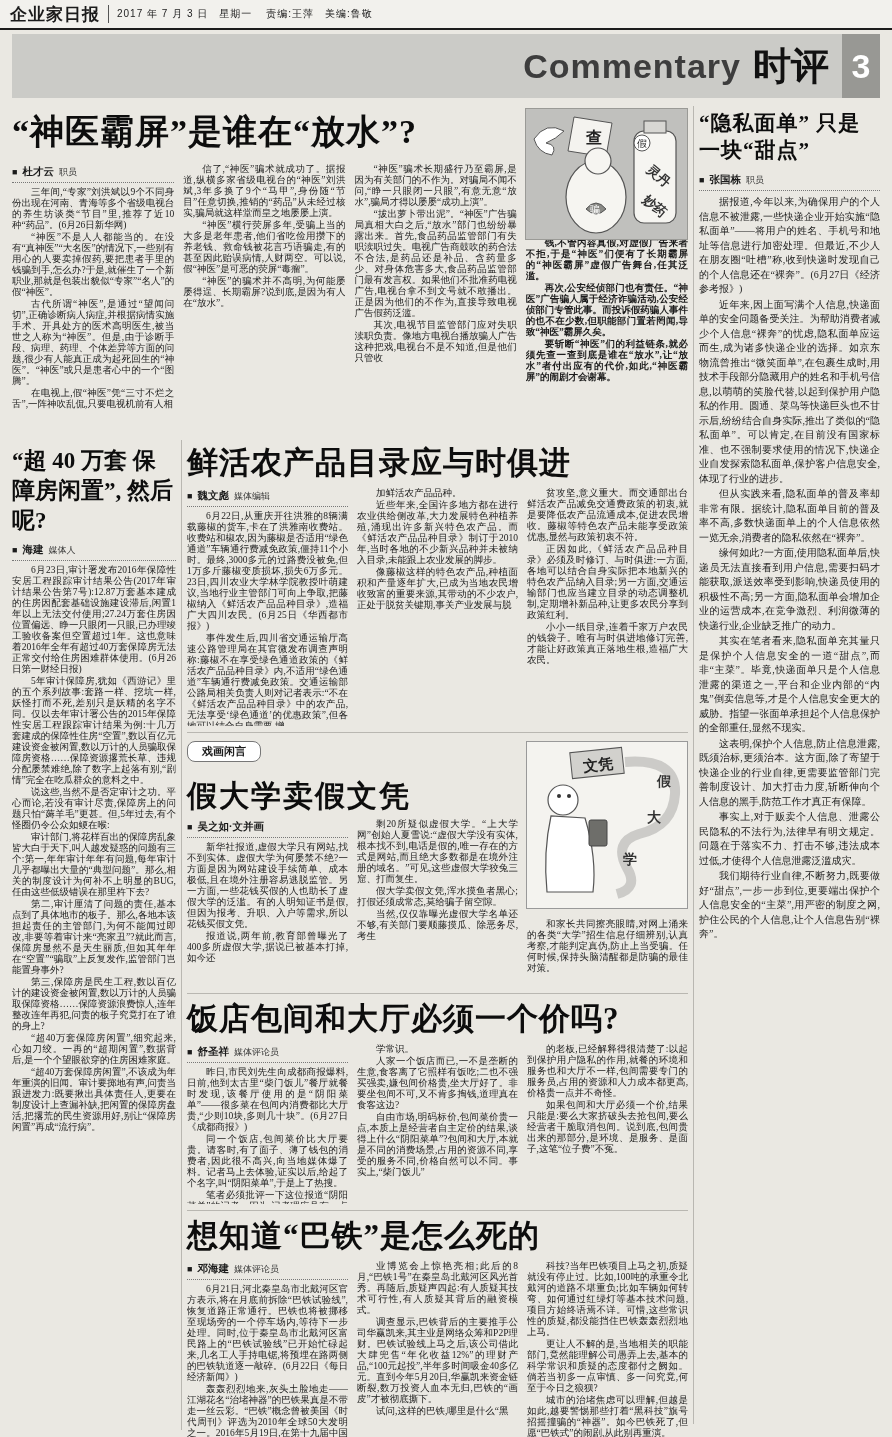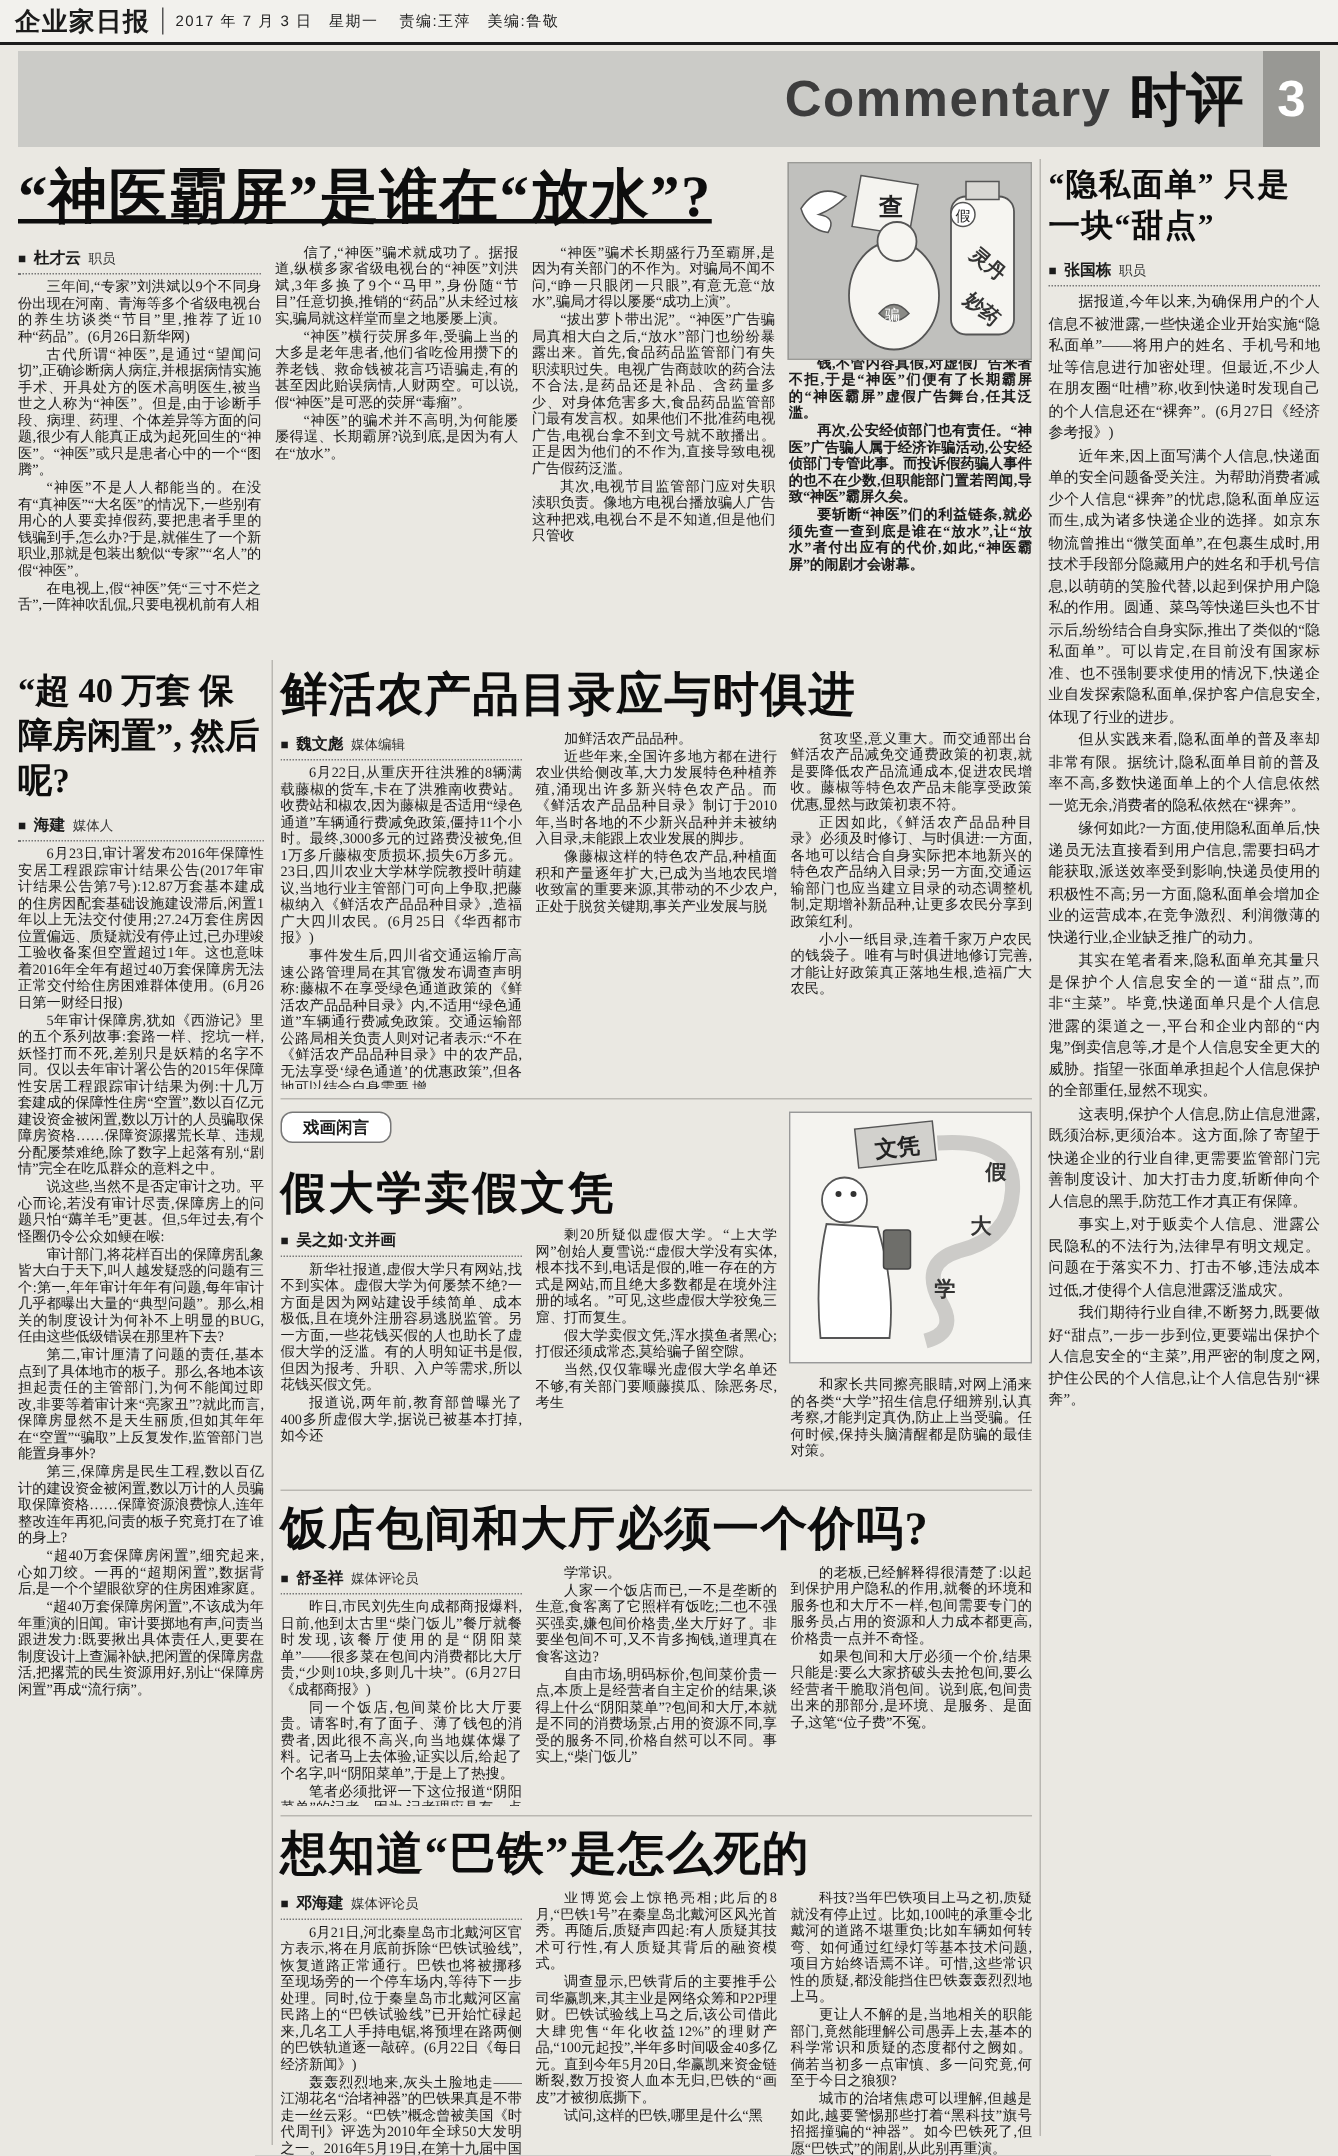--- a/index.html
+++ b/index.html
@@ -31,21 +31,21 @@
             display:flex; align-items:center; gap:5px; }
   .byline .sq { font-size:9px; }
   .byline .au { font-weight:bold; font-size:10.5px; }
   .byline .role { font-size:9px; color:#333; }
   .para { font-family:"Liberation Serif","DejaVu Serif",serif; font-size:9.5px; line-height:11px;
           text-align:justify; text-indent:2em; margin-bottom:1px; }
   .cols { display:flex; gap:9px; }
   .col { flex:1; min-width:0; overflow:hidden; }
   
   .art1 { position:relative; height:332px; }
-  .art1 h1 { font-size:39px; line-height:48px; letter-spacing:1px; width:505px; margin:2px 0 8px;text-decoration:underline; }
+  .art1 h1 { font-size:34px; line-height:48px; letter-spacing:1px; width:505px; margin:2px 0 8px; }
   .a1-cartoon { position:absolute; top:0; right:0; width:163px; height:132px; background:#c2c2bf;
                 border:1px solid #9a9a96; }
   .a1-body { display:flex; gap:9px; height:262px; overflow:hidden; }
   .a1-body .col4 { padding-top:74px;font-weight:bold; }
   
   .row2 { display:flex; height:990px; }
   .left-col { width:164px; overflow:hidden; }
   .left-col h2 { font-size:23px; line-height:30px; margin:6px 0 6px; }
   .mid-stack { flex:1; min-width:0; }
   .mid-stack h2.big { font-size:31px; line-height:38px; margin:4px 0 6px; letter-spacing:1px; }
@@ -111,22 +111,22 @@
         </div>
         <div class="a1-body">
           <div class="col">
             <div class="byline">
               <span class="sq">■</span>
               <span class="au">杜才云</span>
               <span class="role">职员</span>
             </div>
             <div>
                 <p class="para">三年间,“专家”刘洪斌以9个不同身份出现在河南、青海等多个省级电视台的养生坊谈类“节目”里,推荐了近10种“药品”。(6月26日新华网)</p>
+                <p class="para">“神医”不是人人都能当的。在没有“真神医”“大名医”的情况下,一些别有用心的人要卖掉假药,要把患者手里的钱骗到手,怎么办?于是,就催生了一个新职业,那就是包装出貌似“专家”“名人”的假“神医”。</p>
                 <p class="para">古代所谓“神医”,是通过“望闻问切”,正确诊断病人病症,并根据病情实施手术、开具处方的医术高明医生,被当世之人称为“神医”。但是,由于诊断手段、病理、药理、个体差异等方面的问题,很少有人能真正成为起死回生的“神医”。“神医”或只是患者心中的一个“图腾”。</p>
-                <p class="para">“神医”不是人人都能当的。在没有“真神医”“大名医”的情况下,一些别有用心的人要卖掉假药,要把患者手里的钱骗到手,怎么办?于是,就催生了一个新职业,那就是包装出貌似“专家”“名人”的假“神医”。</p>
                 <p class="para">在电视上,假“神医”凭“三寸不烂之舌”,一阵神吹乱侃,只要电视机前有人相</p>
               </div>
           </div>
           <div class="col">
               <p class="para">信了,“神医”骗术就成功了。据报道,纵横多家省级电视台的“神医”刘洪斌,3年多换了9个“马甲”,身份随“节目”任意切换,推销的“药品”从未经过核实,骗局就这样堂而皇之地屡屡上演。</p>
               <p class="para">“神医”横行荧屏多年,受骗上当的大多是老年患者,他们省吃俭用攒下的养老钱、救命钱被花言巧语骗走,有的甚至因此贻误病情,人财两空。可以说,假“神医”是可恶的荧屏“毒瘤”。</p>
               <p class="para">“神医”的骗术并不高明,为何能屡屡得逞、长期霸屏?说到底,是因为有人在“放水”。</p>
             </div>
           <div class="col">
               <p class="para">“神医”骗术长期盛行乃至霸屏,是因为有关部门的不作为。对骗局不闻不问,“睁一只眼闭一只眼”,有意无意“放水”,骗局才得以屡屡“成功上演”。</p>
@@ -144,21 +144,21 @@
       <div class="row2">
 
         <aside class="left-col">
           <h2>“超 40 万套 保障房闲置”, 然后呢?</h2>
           <div class="byline">
             <span class="sq">■</span>
             <span class="au">海建</span>
             <span class="role">媒体人</span>
           </div>
           <div>
-              <p class="para">6月23日,审计署发布2016年保障性安居工程跟踪审计结果公告(2017年审计结果公告第7号):12.87万套基本建成的住房因配套基础设施建设滞后,闲置1年以上无法交付使用;27.24万套住房因位置偏远、质疑就没有停止过,已办理竣工验收备案但空置超过1年。这也意味着2016年全年有超过40万套保障房无法正常交付给住房困难群体使用。(6月26日第一财经日报)</p>
+              <p class="para">6月23日,审计署发布2016年保障性安居工程跟踪审计结果公告(2017年审计结果公告第7号):12.87万套基本建成的住房因配套基础设施建设滞后,闲置1年以上无法交付使用;27.24万套住房因位置偏远、睁一只眼闭一只眼,已办理竣工验收备案但空置超过1年。这也意味着2016年全年有超过40万套保障房无法正常交付给住房困难群体使用。(6月26日第一财经日报)</p>
               <p class="para">5年审计保障房,犹如《西游记》里的五个系列故事:套路一样、挖坑一样,妖怪打而不死,差别只是妖精的名字不同。仅以去年审计署公告的2015年保障性安居工程跟踪审计结果为例:十几万套建成的保障性住房“空置”,数以百亿元建设资金被闲置,数以万计的人员骗取保障房资格……保障资源撂荒长草、违规分配屡禁难绝,除了数字上起落有别,“剧情”完全在吃瓜群众的意料之中。</p>
               <p class="para">说这些,当然不是否定审计之功。平心而论,若没有审计尽责,保障房上的问题只怕“薅羊毛”更甚。但,5年过去,有个怪圈仍令公众如鲠在喉:</p>
               <p class="para">审计部门,将花样百出的保障房乱象皆大白于天下,叫人越发疑惑的问题有三个:第一,年年审计年年有问题,每年审计几乎都曝出大量的“典型问题”。那么,相关的制度设计为何补不上明显的BUG,任由这些低级错误在那里杵下去?</p>
               <p class="para">第二,审计厘清了问题的责任,基本点到了具体地市的板子。那么,各地本该担起责任的主管部门,为何不能闻过即改,非要等着审计来“亮家丑”?就此而言,保障房显然不是天生丽质,但如其年年在“空置”“骗取”上反复发作,监管部门岂能置身事外?</p>
               <p class="para">第三,保障房是民生工程,数以百亿计的建设资金被闲置,数以万计的人员骗取保障资格……保障资源浪费惊人,连年整改连年再犯,问责的板子究竟打在了谁的身上?</p>
               <p class="para">“超40万套保障房闲置”,细究起来,心如刀绞。一再的“超期闲置”,数据背后,是一个个望眼欲穿的住房困难家庭。</p>
               <p class="para">“超40万套保障房闲置”,不该成为年年重演的旧闻。审计要掷地有声,问责当跟进发力:既要揪出具体责任人,更要在制度设计上查漏补缺,把闲置的保障房盘活,把撂荒的民生资源用好,别让“保障房闲置”再成“流行病”。</p>
             </div>
         </aside>
         <div class="vr"></div>

